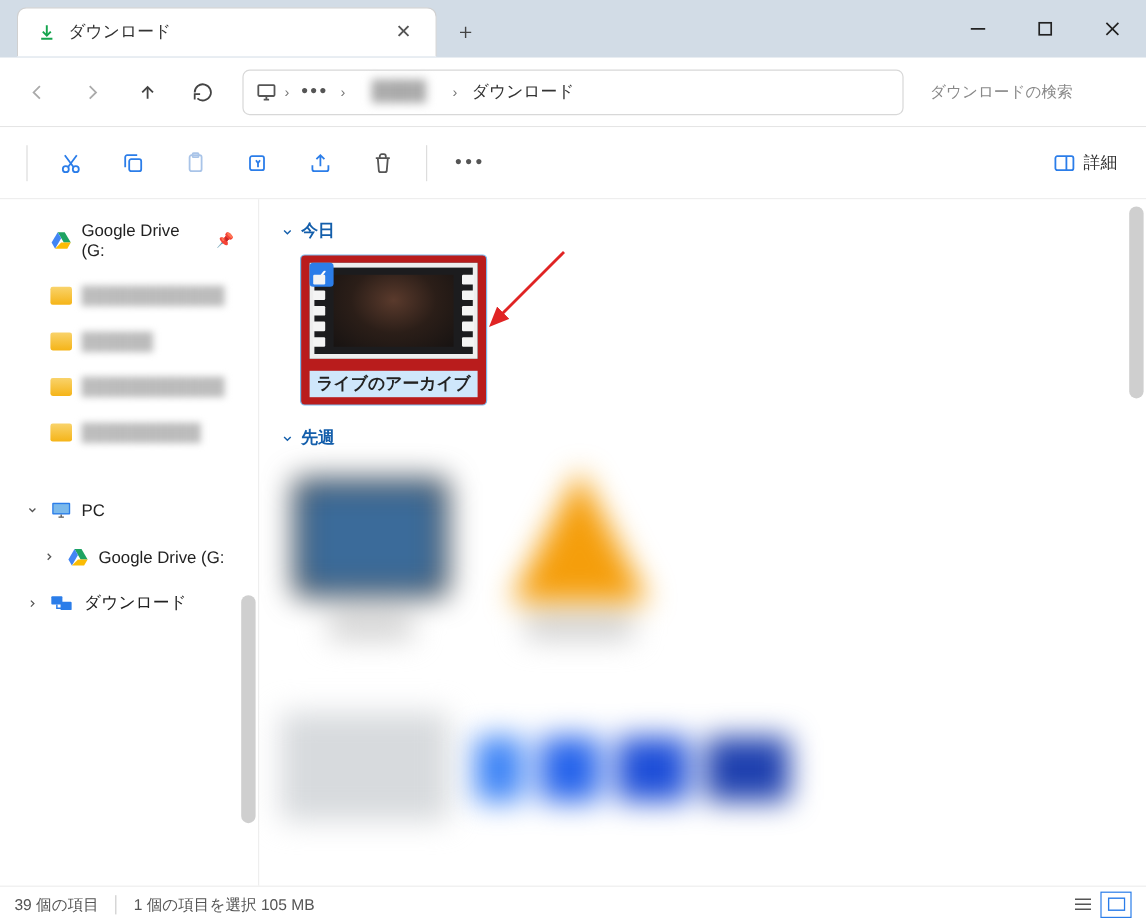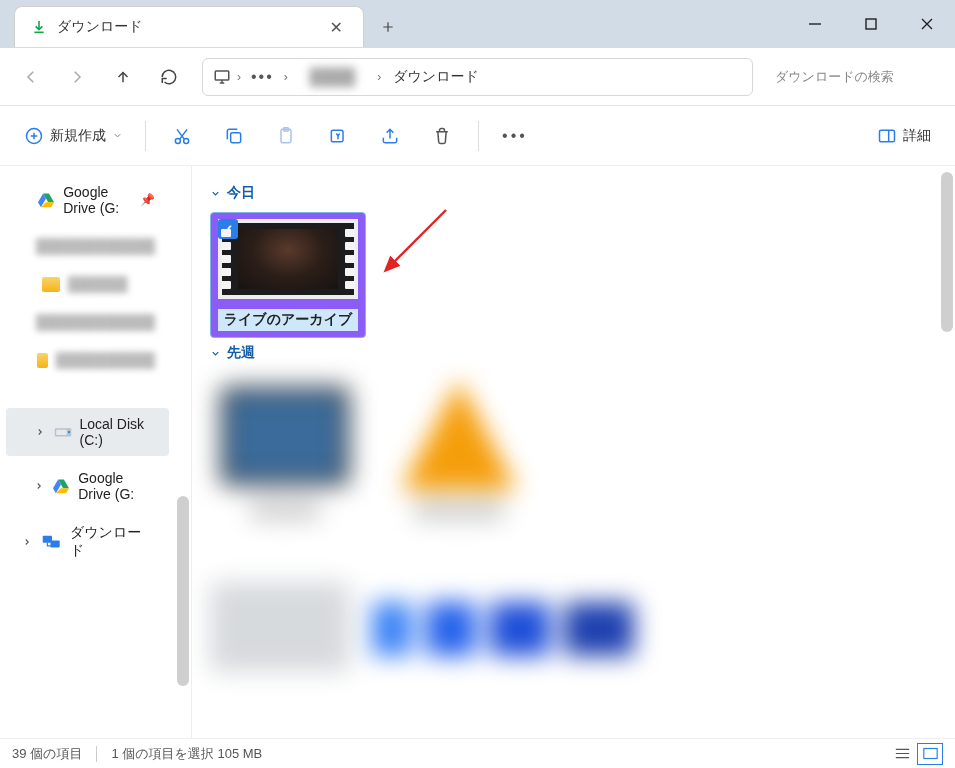--- a/index.html
+++ b/index.html
@@ -34,39 +34,39 @@
   .toolbar { height: 60px; background: #fff; border-bottom: 1px solid #eee; display: flex; align-items: center; padding: 0 16px; gap: 8px; }
   .tool-btn { height: 40px; min-width: 44px; display: flex; align-items: center; justify-content: center; color: #555; border-radius: 4px; cursor: pointer; padding: 0 8px; }
   .tool-btn.text { gap: 6px; font-size: 14px; color: #333; }
   .tool-btn .plus-circle { color: #2b7de9; }
   .tool-sep { width: 1px; height: 30px; background: #ddd; margin: 0 6px; }
   .icon-blue { color: #2b7de9; }
   .tool-right { margin-left: auto; display: flex; align-items: center; gap: 8px; }
 
   
   .main { display: flex; height: calc(100% - 48px - 58px - 60px - 30px); }
-  .sidebar { width: 192px; border-right: 1px solid #eee; padding: 10px 16px 10px 0; overflow-y: auto; position: relative; }
+  .sidebar { width: 216px; border-right: 1px solid #eee; padding: 10px 0 10px 0; overflow-y: auto; position: relative; }
   .side-item { display: flex; align-items: center; padding: 8px 14px; font-size: 14px; color: #222; cursor: pointer; gap: 8px; border-radius: 4px; margin: 0 6px 6px 6px; }
   .side-item .chev { width: 14px; color: #555; display: inline-flex; justify-content: center; font-size: 11px; }
   .side-item.selected { background: #e7ebee; }
   .side-item .blur-label { filter: blur(3px); color: #bbb; }
   .folder-icon { width: 18px; height: 15px; background: linear-gradient(#f9d36b,#f5b418); border-radius: 2px; position: relative; }
   .pin { color: #888; font-size: 12px; margin-left: auto; }
   .gdrive-icon { display: inline-flex; }
   .pc-monitor { display: inline-flex; }
   .disk-icon { display: inline-flex; }
   .net-icon { display: inline-flex; }
   .side-scroll { position: absolute; right: 2px; top: 330px; width: 12px; height: 190px; background: #cfcfcf; border-radius: 6px; }
 
   .content { flex: 1; padding: 14px 18px; position: relative; overflow: hidden; font-weight: bold; }
   .group-header { display: flex; align-items: center; gap: 6px; color: #135eab; font-size: 14px; margin: 4px 0 10px 0; cursor: pointer; }
   .group-header .gchev { font-size: 11px; }
 
   .file-item { width: 156px; display: inline-flex; flex-direction: column; align-items: center; padding: 6px; border-radius: 4px; vertical-align: top; cursor: pointer; }
-  .file-item.selected { background: #8b5cf6; border: 1px solid #7bb9eb; }
+  .file-item.selected { background: #b91c1c; border: 1px solid #7bb9eb; margin-left: 16px; }
   .thumb-video { width: 140px; height: 80px; background: #1c1c1e; border: 4px solid #eee; position: relative; display: flex; align-items: center; justify-content: center; }
   .sprocket { position: absolute; top: 0; bottom: 0; width: 16px; display: flex; flex-direction: column; justify-content: space-around; padding: 3px 0; }
   .sprocket.left { left: -4px; }
   .sprocket.right { right: -4px; }
   .sprocket div { width: 10px; height: 8px; background: #f4f4f4; margin: 0 auto; border-radius: 1px; }
   .thumb-inner { width: 100px; height: 60px; background: radial-gradient(ellipse at 50% 35%, #5a3a2c 0%, #2b1e18 50%, #171312 100%); }
   .check-badge { position: absolute; top: -4px; left: -4px; width: 20px; height: 20px; background: #2b7de9; border-radius: 3px; display: flex; align-items: center; justify-content: center; color: #fff; font-size: 13px; }
   .file-label { font-size: 14px; color: #222; margin-top: 10px; padding: 2px 6px; background: #cfe7fb; }
 
   .annot-arrow { position: absolute; top: 36px; left: 190px; pointer-events: none; }
@@ -160,34 +160,20 @@
     <span class="blur">████</span>
     <span class="sep">›</span>
     <span class="crumb">ダウンロード</span>
   </div>
   <div class="search">
     <input type="text" placeholder="ダウンロードの検索" style="">
   </div>
 </div>
 
 <div class="toolbar">
-  <div class="tool-btn text">
-    <span class="plus-circle">
-      <svg width="20" height="20" viewBox="0 0 24 24" fill="none" stroke="currentColor" stroke-width="1.8">
-          <circle cx="12" cy="12" r="9"></circle>
-          <path d="M12 8v8M8 12h8"></path>
-        </svg>
-    </span>
-    <span>新規作成</span>
-    <span style="color:#777">
-      <svg width="11" height="11" viewBox="0 0 24 24" fill="none" stroke="currentColor" stroke-width="2">
-          <path d="M6 9l6 6 6-6"></path>
-        </svg>
-    </span>
-  </div>
   <div class="tool-sep"></div>
   <div class="tool-btn icon-blue">
     <svg width="20" height="20" viewBox="0 0 24 24" fill="none" stroke="currentColor" stroke-width="1.8">
         <circle cx="7" cy="18" r="3"></circle>
         <circle cx="17" cy="18" r="3"></circle>
         <path d="M9.5 15.5L18 4M14.5 15.5L6 4"></path>
       </svg>
   </div>
   <div class="tool-btn icon-blue">
     <svg width="20" height="20" viewBox="0 0 24 24" fill="none" stroke="currentColor" stroke-width="1.8">
@@ -265,34 +251,34 @@
         <span class="blur-label">████████████</span>
       </div>
     <div class="side-item">
         <span class="chev"></span>
         <span class="folder-icon"></span>
         <span class="blur-label">██████████</span>
       </div>
 
     <div style="height:26px"></div>
 
-    <div class="side-item selected" style="padding-left:28px">
+    <div class="side-item">
       <span class="chev">
         <svg width="10" height="10" viewBox="0 0 24 24" fill="none" stroke="currentColor" stroke-width="2.6">
-            <path d="M9 6l6 6-6 6"></path>
-          </svg>
-      </span>
-      <span class="disk-icon">
-        <svg width="18" height="14" viewBox="0 0 24 18">
-            <rect x="1" y="4" width="22" height="11" rx="1.5" fill="#b8c2cc"></rect>
-            <rect x="3" y="6" width="14" height="7" fill="#e6eaee"></rect>
-            <circle cx="20" cy="9" r="1.5" fill="#2b7de9"></circle>
-          </svg>
-      </span>
-      <span>Local Disk (C:)</span>
+            <path d="M6 9l6 6 6-6"></path>
+          </svg>
+      </span>
+      <span class="pc-monitor">
+        <svg width="18" height="18" viewBox="0 0 24 24">
+            <rect x="2" y="4" width="20" height="13" rx="1" fill="#2b7de9"></rect>
+            <rect x="3.5" y="5.5" width="17" height="10" fill="#7bb9eb"></rect>
+            <path d="M9 20h6M12 17v3" stroke="#555" stroke-width="1.4"></path>
+          </svg>
+      </span>
+      <span>PC</span>
     </div>
     <div class="side-item" style="padding-left:28px">
       <span class="chev">
         <svg width="10" height="10" viewBox="0 0 24 24" fill="none" stroke="currentColor" stroke-width="2.6">
             <path d="M9 6l6 6-6 6"></path>
           </svg>
       </span>
       <span class="gdrive-icon">
         <svg width="18" height="16" viewBox="0 0 24 22">
             <path d="M8 2h8l7 12h-8L8 2z" fill="#1ea362"></path>
@@ -354,21 +340,21 @@
 
     <svg class="annot-arrow" width="80" height="80">
       <defs>
           <marker id="ah" markerWidth="10" markerHeight="10" refX="2" refY="3" orient="auto">
             <path d="M0,0 L0,6 L7,3 z" fill="#e02424"></path>
           </marker>
         </defs>
       <line x1="64" y1="8" x2="10" y2="62" stroke="#e02424" stroke-width="2.4" marker-end="url(#ah)"></line>
     </svg>
 
-    <div class="group-header" style="margin-top:6px">
+    <div class="group-header" style="margin-top:18px">
       <span class="gchev">
         <svg width="11" height="11" viewBox="0 0 24 24" fill="none" stroke="currentColor" stroke-width="2.6">
             <path d="M6 9l6 6 6-6"></path>
           </svg>
       </span>
       <span>先週</span>
     </div>
 
     <div>
       <div class="blur-block" style="width:150px;height:170px;margin-right:20px">

